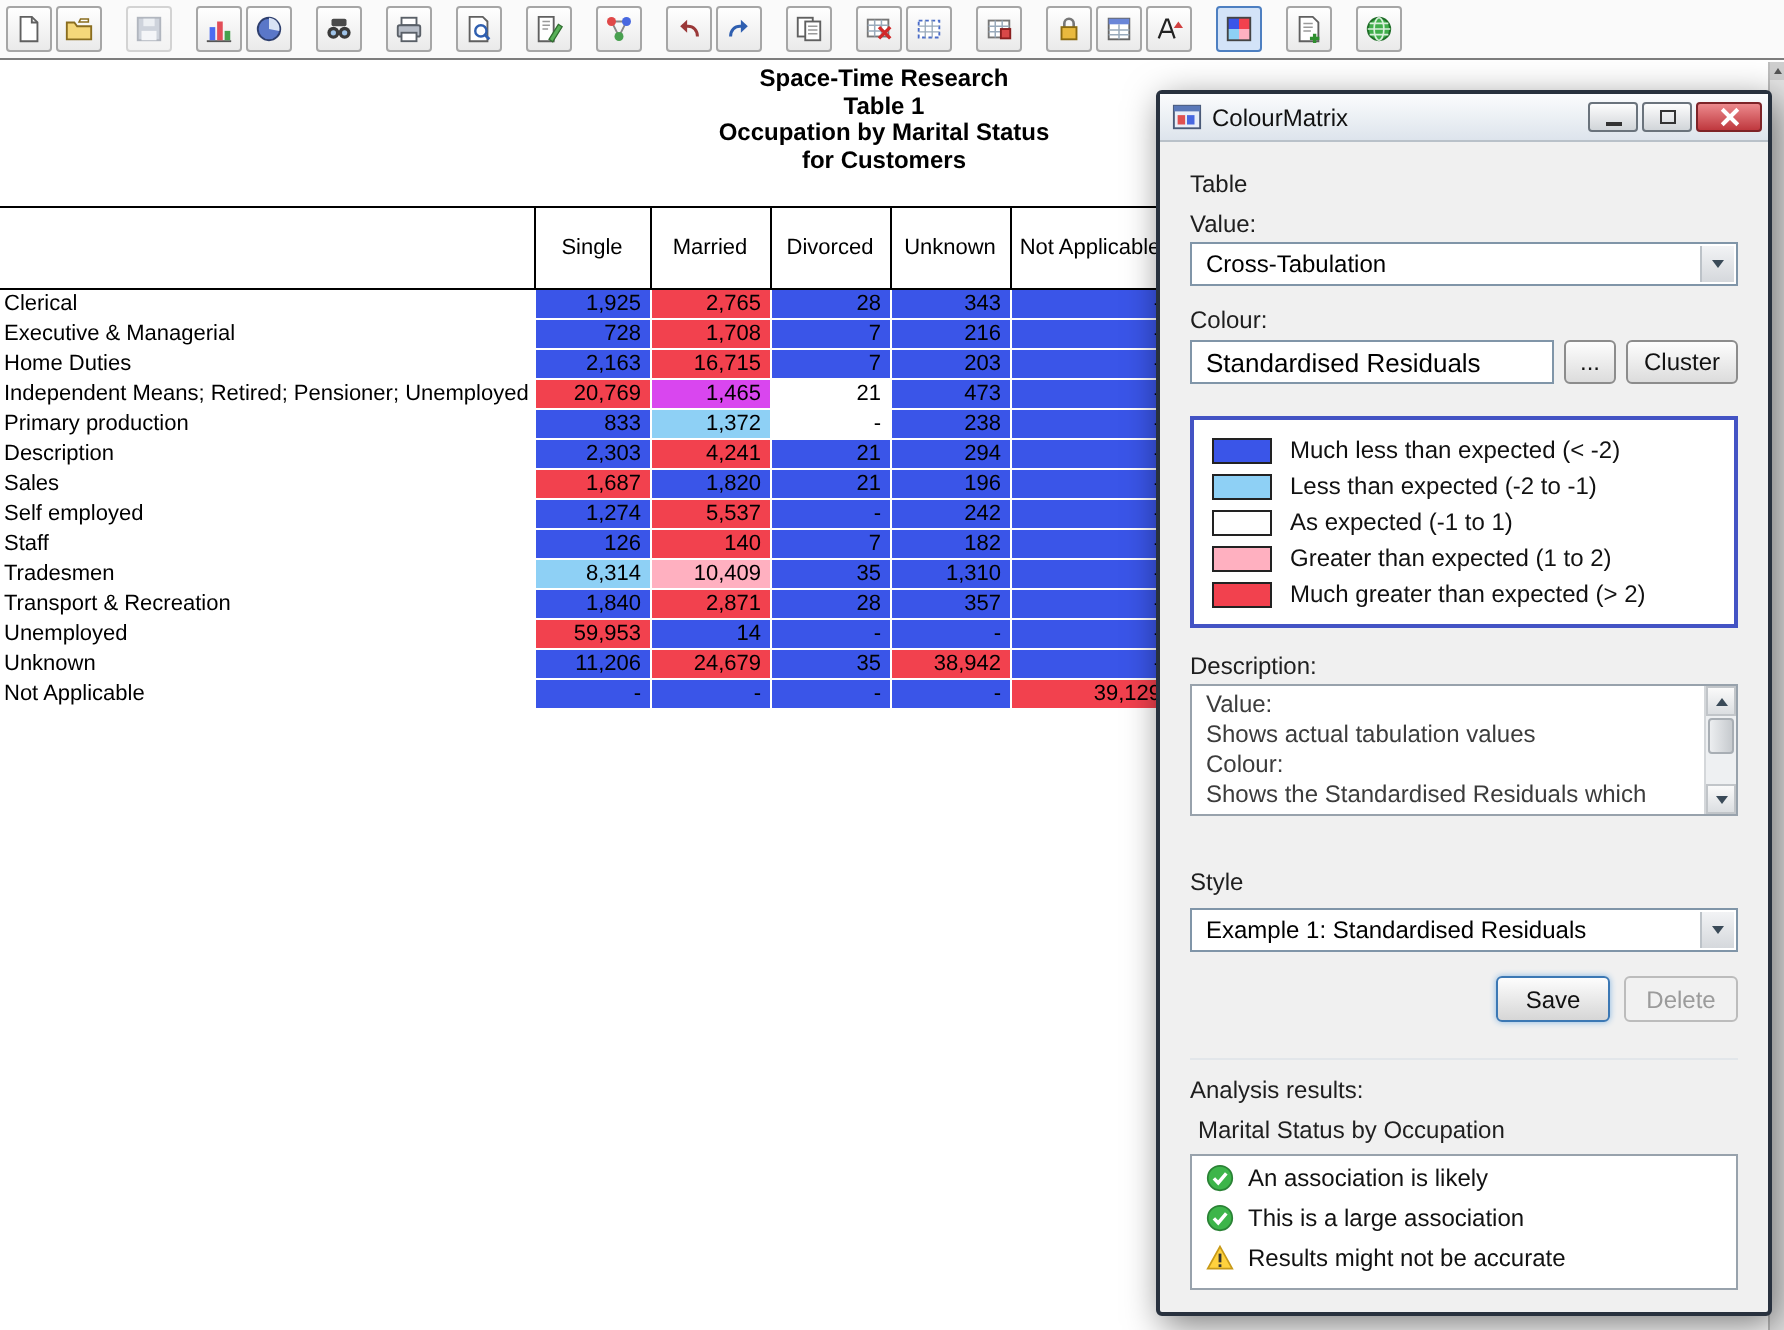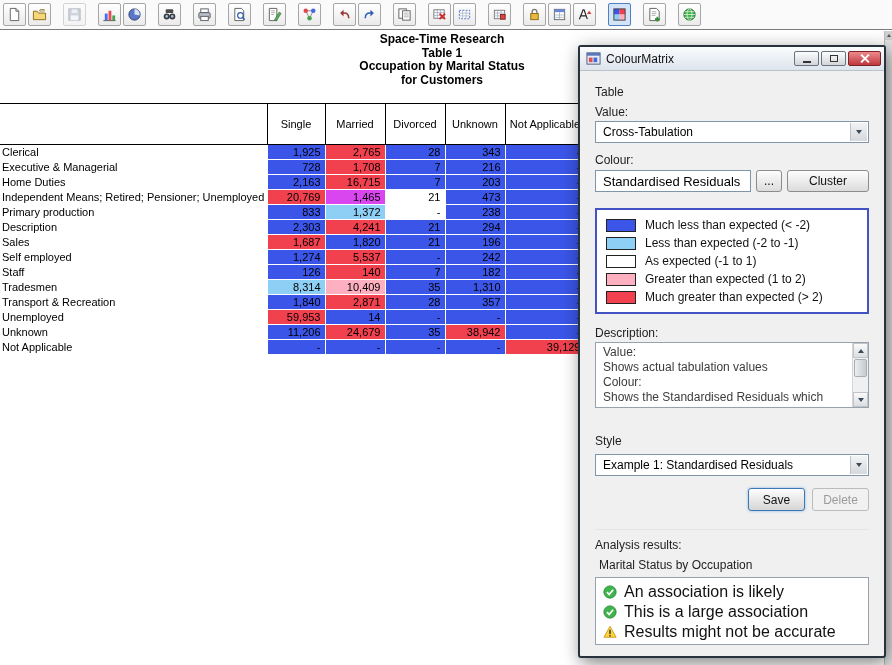--- a/index.html
+++ b/index.html
@@ -68,21 +68,21 @@
   .tri-down { width:0; height:0; border-left:3.5px solid transparent; border-right:3.5px solid transparent; border-top:4px solid #3a4a58; }
   .tri-up { width:0; height:0; border-left:3.5px solid transparent; border-right:3.5px solid transparent; border-bottom:4px solid #3a4a58; }
 
   .colour-row { display:flex; gap:5px; }
   .textfield { flex:1; height:22px; border:1px solid #8095a8; background:#fff; font-size:13px;
                display:flex; align-items:center; padding-left:7px; overflow:hidden; white-space:nowrap; }
   .small-btn { height:22px; border:1px solid #8c8c8c; border-radius:3px;
                background:linear-gradient(#fdfdfd,#dcdcdc); font-size:12px; color:#111;
                display:flex; align-items:center; justify-content:center; cursor:pointer; flex:0 0 auto; }
   .btn-ellipsis { width:26px; }
-  .btn-cluster { width:82px; }
+  .btn-cluster { width:56px; }
 
   .legend-box { margin-top:16px; border:2px solid #4353c4; background:#fff; padding:6px 9px; }
   .legend-row { display:flex; align-items:center; height:18px; gap:9px; }
   .swatch { width:30px; height:13px; border:1px solid #222; flex:0 0 auto; }
   .legend-text { font-size:12px; color:#111; white-space:nowrap; }
 
   .desc-box { position:relative; margin-top:2px; height:66px; border:1px solid #98a2ac; background:#fff; overflow:hidden; }
   .desc-lines { padding:2px 22px 0 7px; font-size:12px; line-height:15px; color:#3c3c3c; }
   .desc-scroll { position:absolute; top:0; right:0; bottom:0; width:16px; background:#eef0f2;
                  border-left:1px solid #d4d7da; display:flex; flex-direction:column; }
@@ -95,21 +95,21 @@
   .btn-row { display:flex; justify-content:flex-end; gap:7px; margin-top:12px; }
   .push-btn { width:57px; height:23px; border:1px solid #707070; border-radius:3px;
               background:linear-gradient(#fdfdfd,#d6d6d6); font-size:12px; color:#111;
               display:flex; align-items:center; justify-content:center; cursor:pointer; }
   .push-btn.primary { border-color:#3c78b4; box-shadow:0 0 3px #86b6e2; }
   .push-btn.disabled { color:#9b9b9b; background:#f1f1f1; border-color:#bcbcbc; }
 
   .analysis-group { margin-top:18px; border-top:1px solid #e2e6ea; padding-top:8px; }
   .sub-label { margin:6px 0 5px 4px; }
   .analysis-box { border:1px solid #98a2ac; background:#fff; padding:4px 7px; height:68px; }
-  .analysis-item { display:flex; align-items:center; gap:7px; height:20px; font-size:16px; color:#111; }
+  .analysis-item { display:flex; gap:7px; height:20px; font-size:12px; color:#111; }
 </style>
 </head>
 <body>
 
 <div class="app">
 
   <div class="toolbar" id="toolbar">
       <div class="tb-btn">
         <span class="ic">
           <svg width="15" height="15" viewBox="0 0 16 16">

